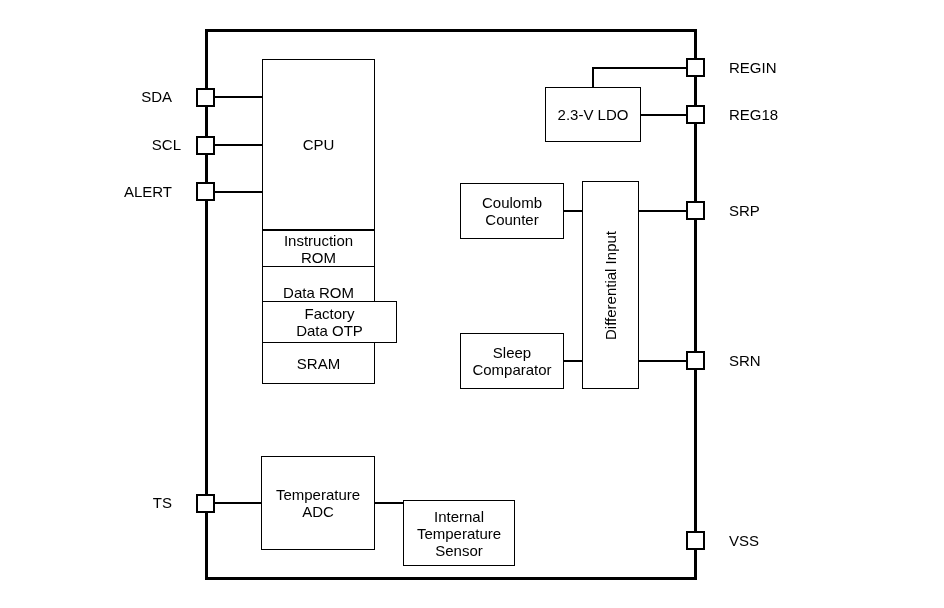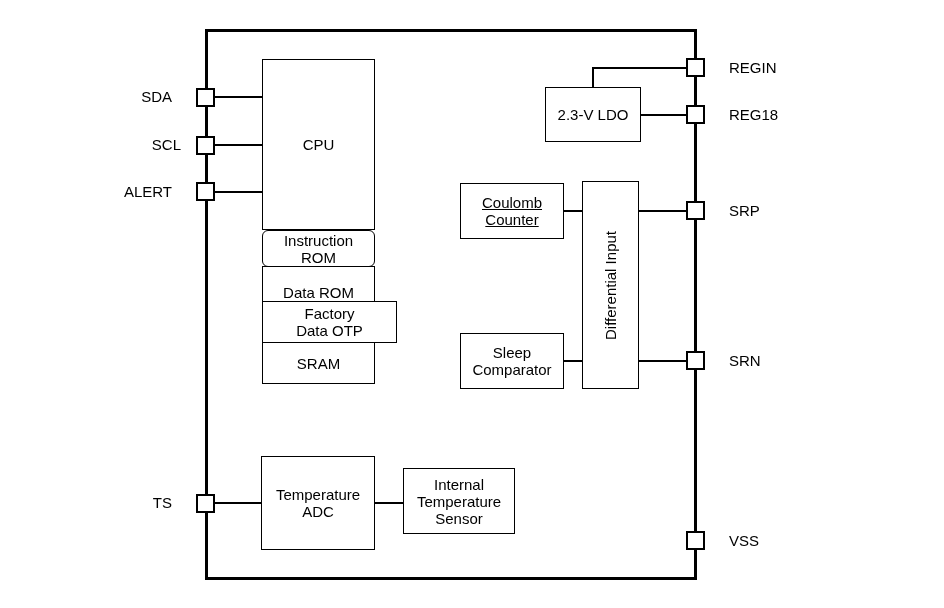--- a/index.html
+++ b/index.html
@@ -71,56 +71,56 @@
   <div class="wire" style="left:592px; top:67px;  width:1.5px; height:20px;"></div>
   <div class="wire" style="left:641px; top:114px; width:45px; height:1.5px;"></div>
   <div class="wire" style="left:564px; top:210px; width:18px; height:1.5px;"></div>
   <div class="wire" style="left:639px; top:210px; width:47px; height:1.5px;"></div>
   <div class="wire" style="left:564px; top:360px; width:18px; height:1.5px;"></div>
   <div class="wire" style="left:639px; top:360px; width:47px; height:1.5px;"></div>
 
   <div class="block" style="left:262px; top:59px;  width:113px; height:171px;justify-content:center;">
     <span class="block-label">CPU</span>
   </div>
-  <div class="block" style="left:262px; top:230px; width:113px; height:37px;border-radius:6px;">
+  <div class="block" style="left:262px; top:230px; width:113px; height:37px;">
     <span class="block-label">Instruction
 ROM</span>
   </div>
   <div class="block" style="left:262px; top:266px; width:113px; height:52px;">
     <span class="block-label">Data ROM</span>
   </div>
   <div class="block" style="left:262px; top:301px; width:135px; height:42px;">
     <span class="block-label">Factory
 Data OTP</span>
   </div>
   <div class="block" style="left:262px; top:342px; width:113px; height:42px;">
     <span class="block-label">SRAM</span>
   </div>
 
   <div class="block" style="left:545px; top:87px; width:96px; height:55px;">
     <span class="block-label">2.3-V LDO</span>
   </div>
 
-  <div class="block" style="left:460px; top:183px; width:104px; height:56px;text-decoration:underline;">
+  <div class="block" style="left:460px; top:183px; width:104px; height:56px;">
     <span class="block-label">Coulomb
 Counter</span>
   </div>
   <div class="block" style="left:582px; top:181px; width:57px; height:208px;">
     <span class="block-label v-label">Differential Input</span>
   </div>
   <div class="block" style="left:460px; top:333px; width:104px; height:56px;">
     <span class="block-label">Sleep
 Comparator</span>
   </div>
 
   <div class="block" style="left:261px; top:456px; width:114px; height:94px;">
     <span class="block-label">Temperature
 ADC</span>
   </div>
-  <div class="block" style="left:403px; top:468px; width:112px; height:66px;">
+  <div class="block" style="left:403px; top:500px; width:112px; height:66px;">
     <span class="block-label">Internal
 Temperature
 Sensor</span>
   </div>
 
   <div class="pin" style="left:196px; top:88px;"></div>
   <div class="pin" style="left:196px; top:136px;"></div>
   <div class="pin" style="left:196px; top:182px;"></div>
   <div class="pin" style="left:196px; top:494px;"></div>
 

